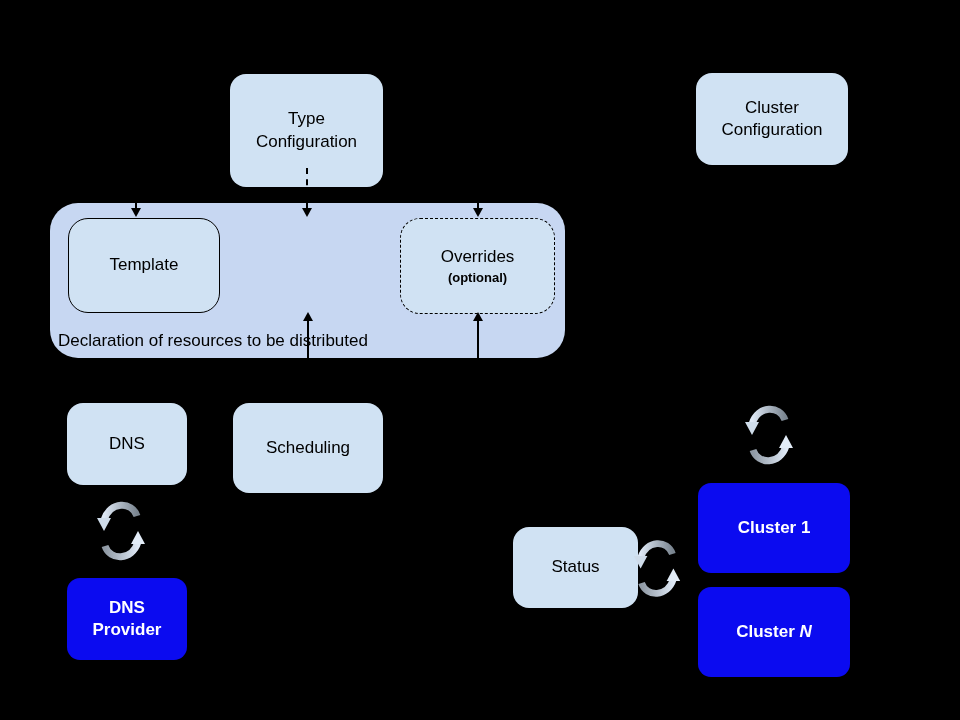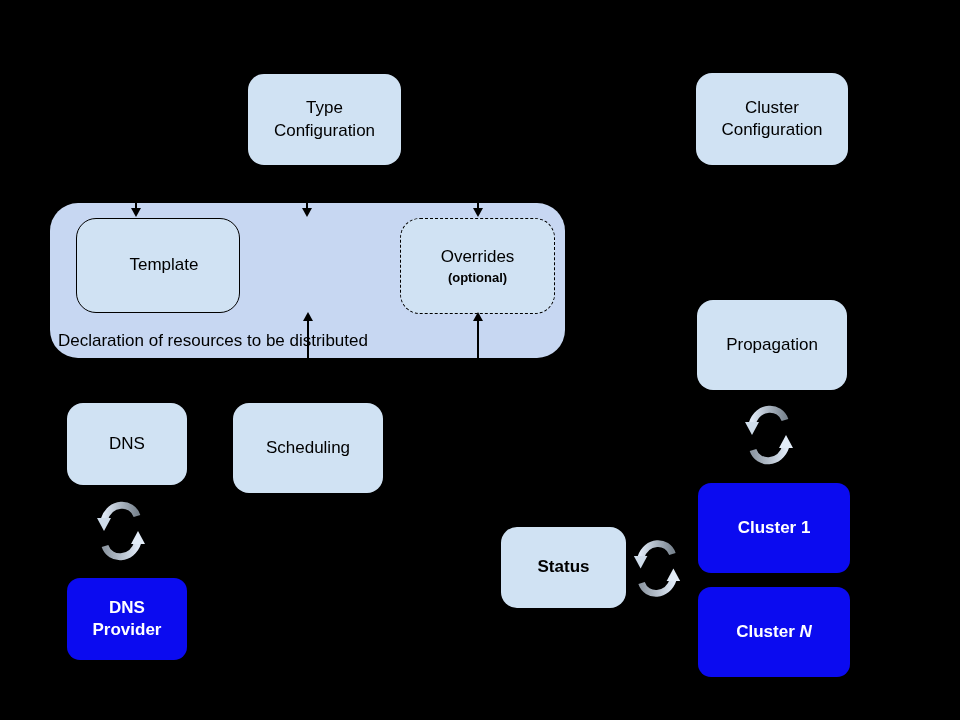--- a/index.html
+++ b/index.html
@@ -50,29 +50,29 @@
         <stop offset="0" stop-color="#dfe9f6"></stop>
           <stop offset="1" stop-color="#7a8590"></stop>
       </linearGradient>
       <linearGradient id="syncGradBot" x1="0" y1="0" x2="1" y2="0">
         <stop offset="0" stop-color="#8f99a4"></stop>
           <stop offset="1" stop-color="#dfe9f6"></stop>
       </linearGradient>
     </defs>
   </svg>
 
-  <div class="node" style="left:248px;top:74px;width:153px;height:91px;">Type
+  <div class="node" style="left:230px;top:74px;width:153px;height:113px;">Type
 Configuration</div>
 
   <div class="node" style="left:696px;top:73px;width:152px;height:92px;">Cluster
 Configuration</div>
 
   <div class="container-group" style="left:50px;top:203px;width:515px;height:155px;"></div>
 
-  <div class="node node--inner" style="left:76px;top:218px;width:150px;height:93px;padding-left:12px;">Template</div>
+  <div class="node node--inner" style="left:68px;top:218px;width:150px;height:93px;">Template</div>
 
 
   <div class="node node--inner node--dashed" style="left:400px;top:218px;width:153px;height:94px;flex-direction:column;text-align:right;">
     <span>Overrides</span>
     <span class="overrides-sub">(optional)</span>
   </div>
 
   <div class="caption" style="left:58px;top:331px;">Declaration of resources to be distributed</div>
 
   <div class="conn conn--dashed" style="left:135px;top:168px;height:40px;"></div>
@@ -98,37 +98,36 @@
     <path d="M44 22 C 39 7, 17 7, 11 26" fill="none" stroke="url(#syncGradTop)" stroke-width="7"></path>
     <polygon points="4,24 18,24 11,37" fill="#cfdcea"></polygon>
     <path d="M12 52 C 17 67, 39 67, 45 48" fill="none" stroke="url(#syncGradBot)" stroke-width="7"></path>
     <polygon points="38,50 52,50 45,37" fill="#e2ecf7"></polygon>
   </svg>
 
   <div class="node node--blue" style="left:67px;top:578px;width:120px;height:82px;">DNS
 Provider</div>
 
 
-  <div class="node" style="left:697px;top:300px;width:150px;height:90px;">Propagation</div>
 
   <svg class="sync" style="left:741px;top:398px;" width="56" height="74" viewBox="0 0 56 74">
     <path d="M44 22 C 39 7, 17 7, 11 26" fill="none" stroke="url(#syncGradTop)" stroke-width="7"></path>
     <polygon points="4,24 18,24 11,37" fill="#cfdcea"></polygon>
     <path d="M12 52 C 17 67, 39 67, 45 48" fill="none" stroke="url(#syncGradBot)" stroke-width="7"></path>
     <polygon points="38,50 52,50 45,37" fill="#e2ecf7"></polygon>
   </svg>
 
   <div class="node node--blue" style="left:698px;top:483px;width:152px;height:90px;">Cluster 1</div>
 
   <div class="node node--blue" style="left:698px;top:587px;width:152px;height:90px;">
     <span>Cluster</span>
     <span class="italic">N</span>
   </div>
 
-  <div class="node" style="left:501px;top:527px;width:125px;height:81px;font-weight:bold;">Status</div>
+  <div class="node" style="left:513px;top:527px;width:125px;height:81px;">Status</div>
 
   <svg class="sync" style="left:630px;top:531px;" width="54" height="75" viewBox="0 0 56 74">
     <path d="M44 22 C 39 7, 17 7, 11 26" fill="none" stroke="url(#syncGradTop)" stroke-width="7"></path>
     <polygon points="4,24 18,24 11,37" fill="#cfdcea"></polygon>
     <path d="M12 52 C 17 67, 39 67, 45 48" fill="none" stroke="url(#syncGradBot)" stroke-width="7"></path>
     <polygon points="38,50 52,50 45,37" fill="#e2ecf7"></polygon>
   </svg>
 
 </div>
 

